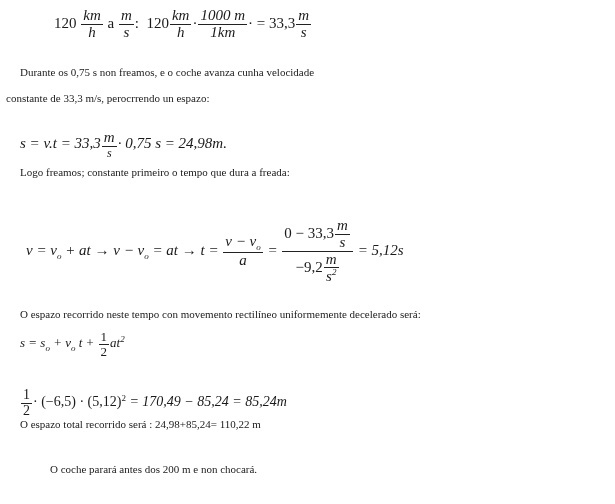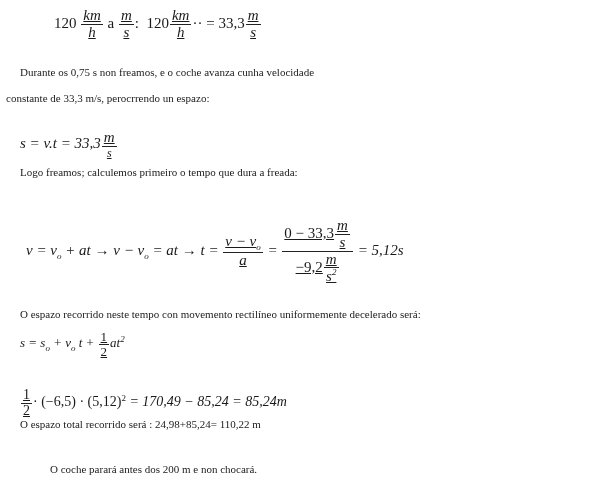--- a/index.html
+++ b/index.html
@@ -2,48 +2,48 @@
 <html><head>
 <meta charset="utf-8">
 <style>
   html, body { margin: 0; padding: 0; background: #ffffff; }
   body { width: 615px; height: 504px; position: relative; overflow: hidden;
          font-family: "Liberation Serif", serif; color: #1a1a1a; }
   .abs { position: absolute; white-space: nowrap; }
   .txt { font-size: 11px; }
   .m { font-family: "Liberation Serif", serif; font-style: italic; }
   .n { font-style: normal; }
-  .frac { display: inline-block; vertical-align: middle; text-align: center; margin: 0 1px; text-decoration: underline; }
+  .frac { display: inline-block; vertical-align: middle; text-align: center; margin: 0 1px; }
   .frac > span { display: block; line-height: 1.05; }
   .frac .num { border-bottom: 1px solid #222; padding: 0 2px; }
   .frac .den { padding: 0 2px; }
   .eq { font-size: 15px; }
   .small { font-size: 12px; }
   sub, sup { font-size: 9px; }
 </style>
 </head>
 <body>
 
 <div class="abs eq" style="left:20px; top:8px;margin-left:34px;">
   <span>120</span>
   <span class="frac m"><span class="num">km</span><span class="den">h</span></span>
   <span>a</span>
   <span class="frac m"><span class="num">m</span><span class="den">s</span></span><span>:</span>&nbsp;
-  <span>120</span><span class="frac m"><span class="num">km</span><span class="den">h</span></span>··
+  <span>120</span><span class="frac m"><span class="num">km</span><span class="den">h</span></span>·<span class="frac m"><span class="num">1000 m</span><span class="den">1km</span></span>·
   <span>= 33,3</span><span class="frac m"><span class="num">m</span><span class="den">s</span></span>
 </div>
 
 <div class="abs txt" style="left:20px; top:66px;">Durante os 0,75 s non freamos, e o coche avanza cunha velocidade</div>
 <div class="abs txt" style="left:6px; top:92px;font-family:Liberation Serif, serif;">constante de 33,3 m/s, perocrrendo un espazo:</div>
 
 <div class="abs eq m" style="left:20px; top:118px;margin-top:12px;">
-  <span>s = v.t = 33,3</span><span class="frac"><span class="num">m</span><span class="den small">s</span></span>
+  <span>s = v.t = 33,3</span><span class="frac"><span class="num">m</span><span class="den small">s</span></span><span>· 0,75 s = 24,98m.</span>
 </div>
 
-<div class="abs txt" style="left:20px; top:166px;">Logo freamos; calculemos primeiro o tempo que dura a freada:</div>
+<div class="abs txt" style="left:20px; top:166px;">Logo freamos; constante primeiro o tempo que dura a freada:</div>
 
 <div class="abs eq m" style="left:26px; top:218px;">
   <span>v = v</span><sub>o</sub><span> + at → v − v</span><sub>o</sub><span> = at → t = </span><span class="frac"><span class="num"><span>v − v</span><sub>o</sub></span><span class="den">a</span></span>
   <span>=</span>
   <span class="frac">
     <span class="num"><span class="n">0 − 33,3</span><span class="frac"><span class="num">m</span><span class="den">s</span></span></span>
     <span class="den"><span class="n">−9,2</span><span class="frac"><span class="num">m</span><span class="den"><span>s</span><sup>2</sup></span></span></span>
   </span>
   <span>= 5,12s</span>
 </div>

